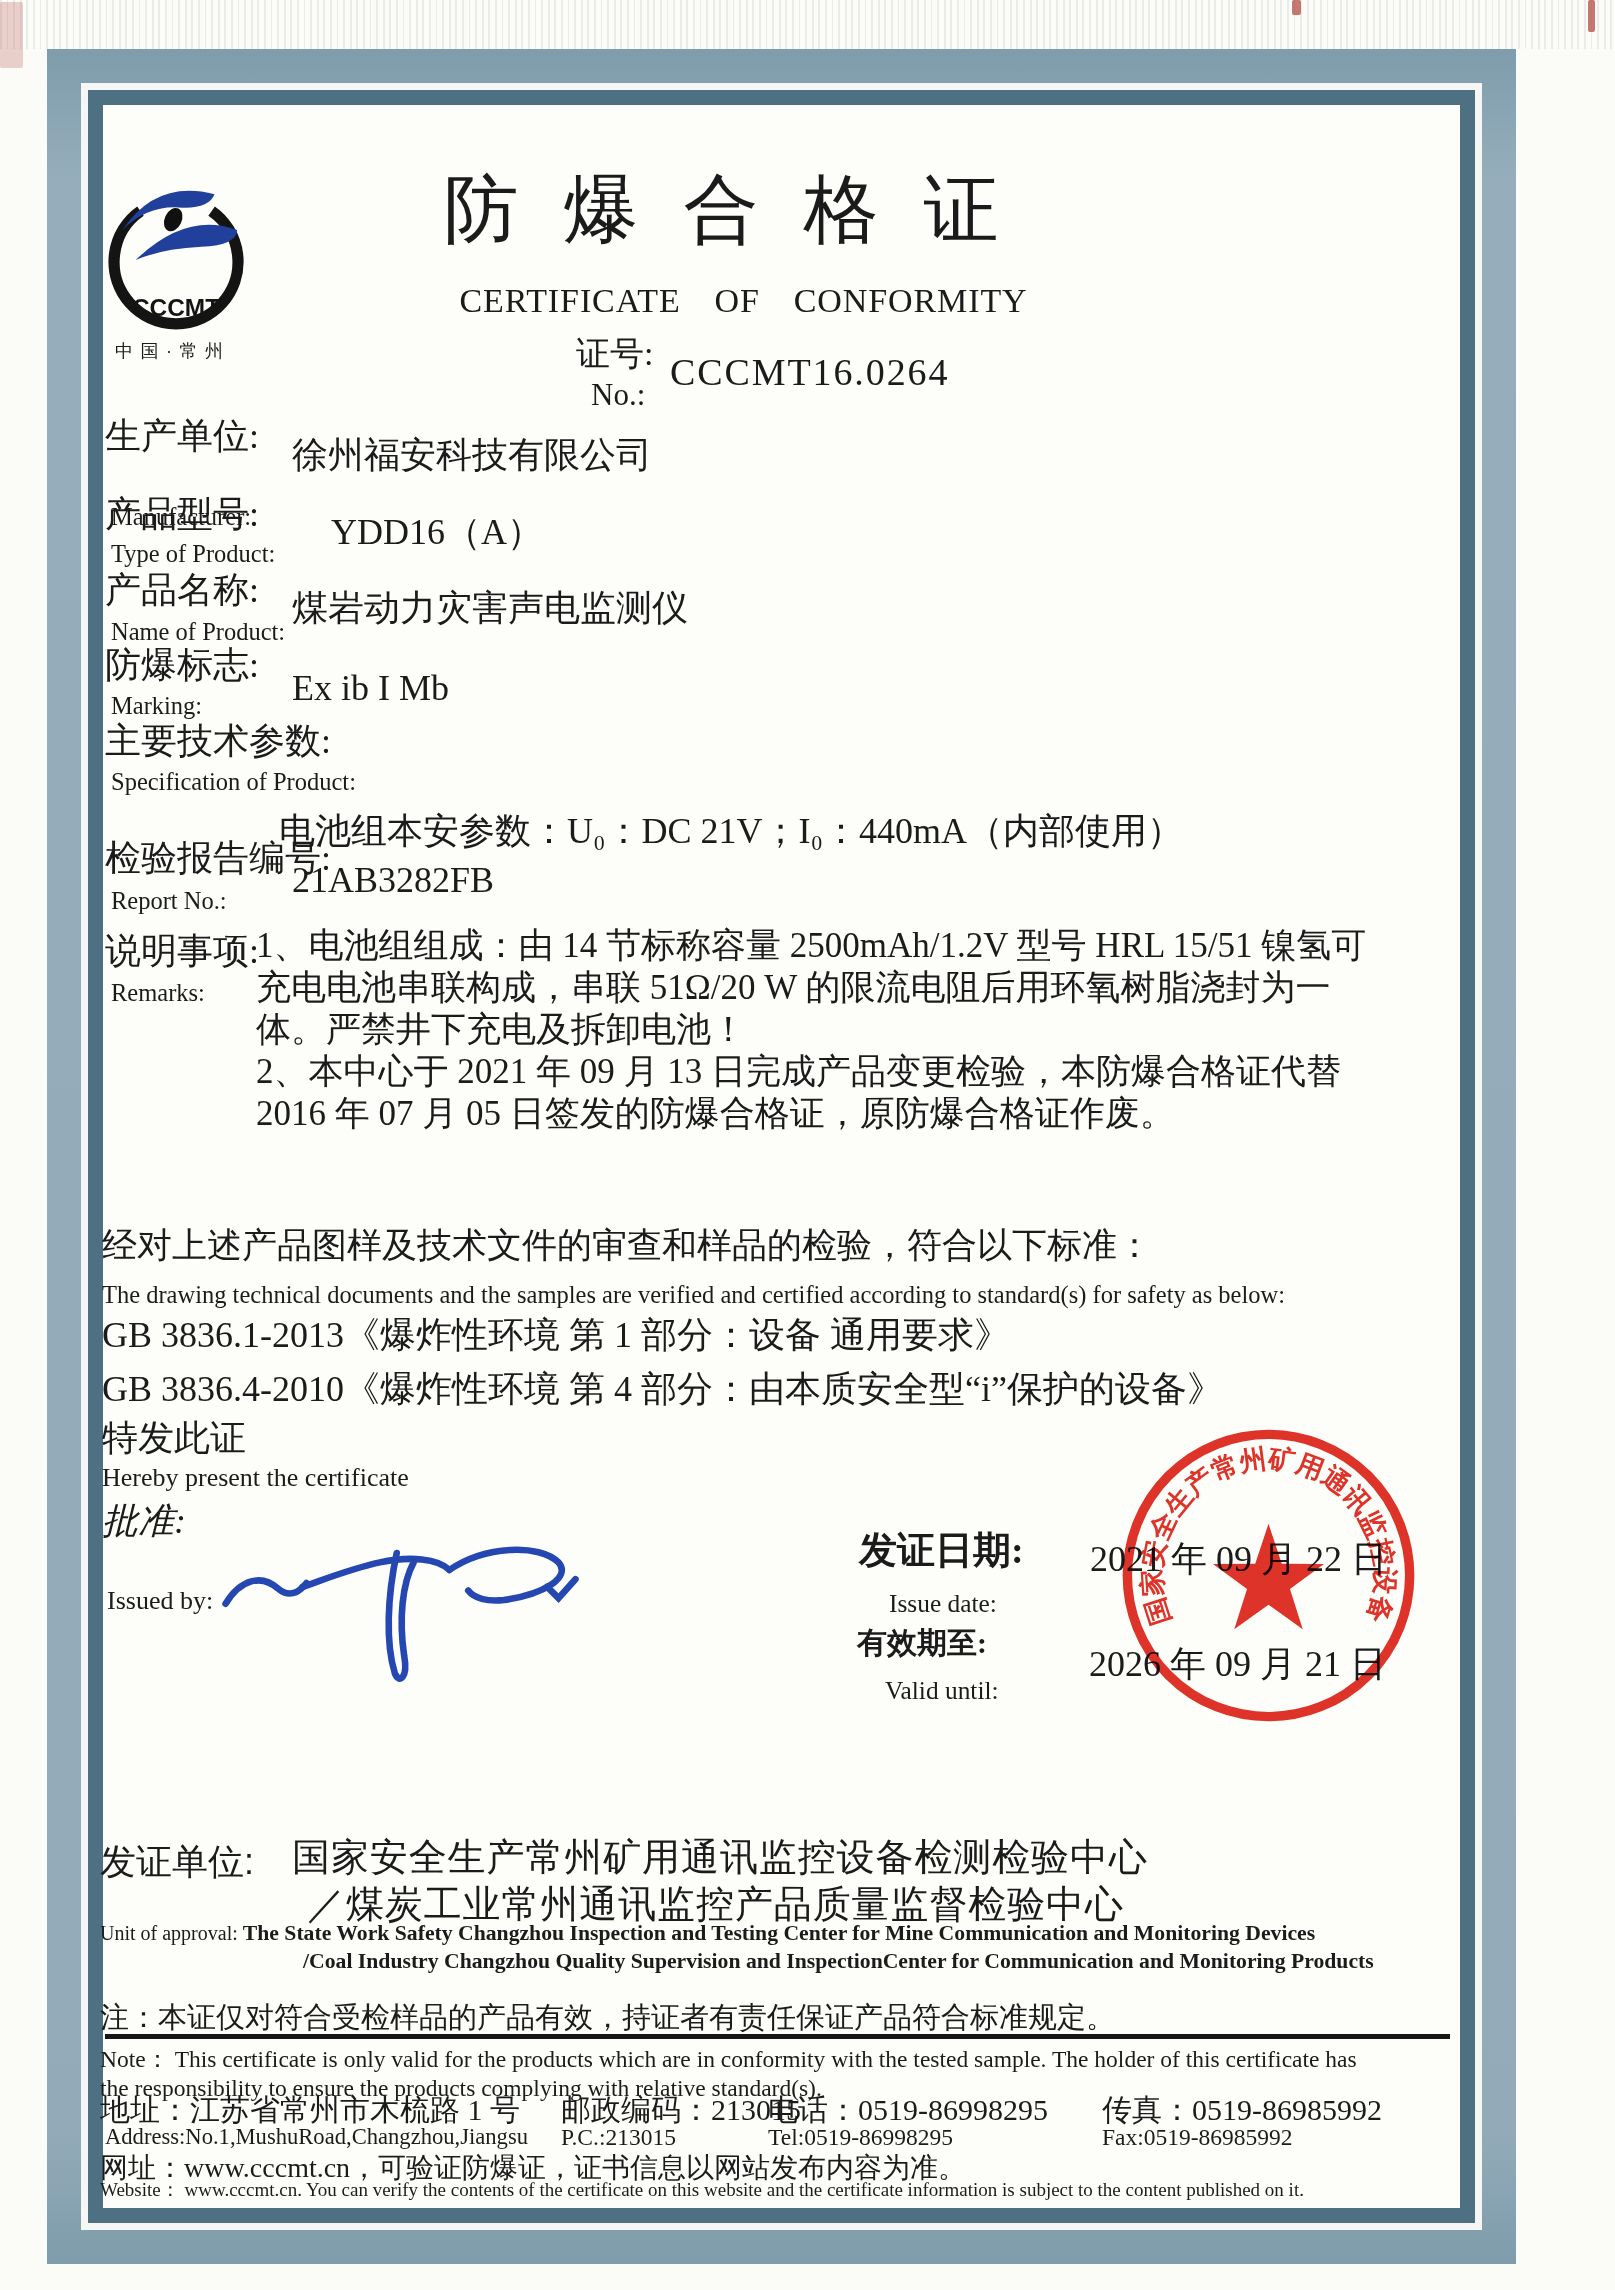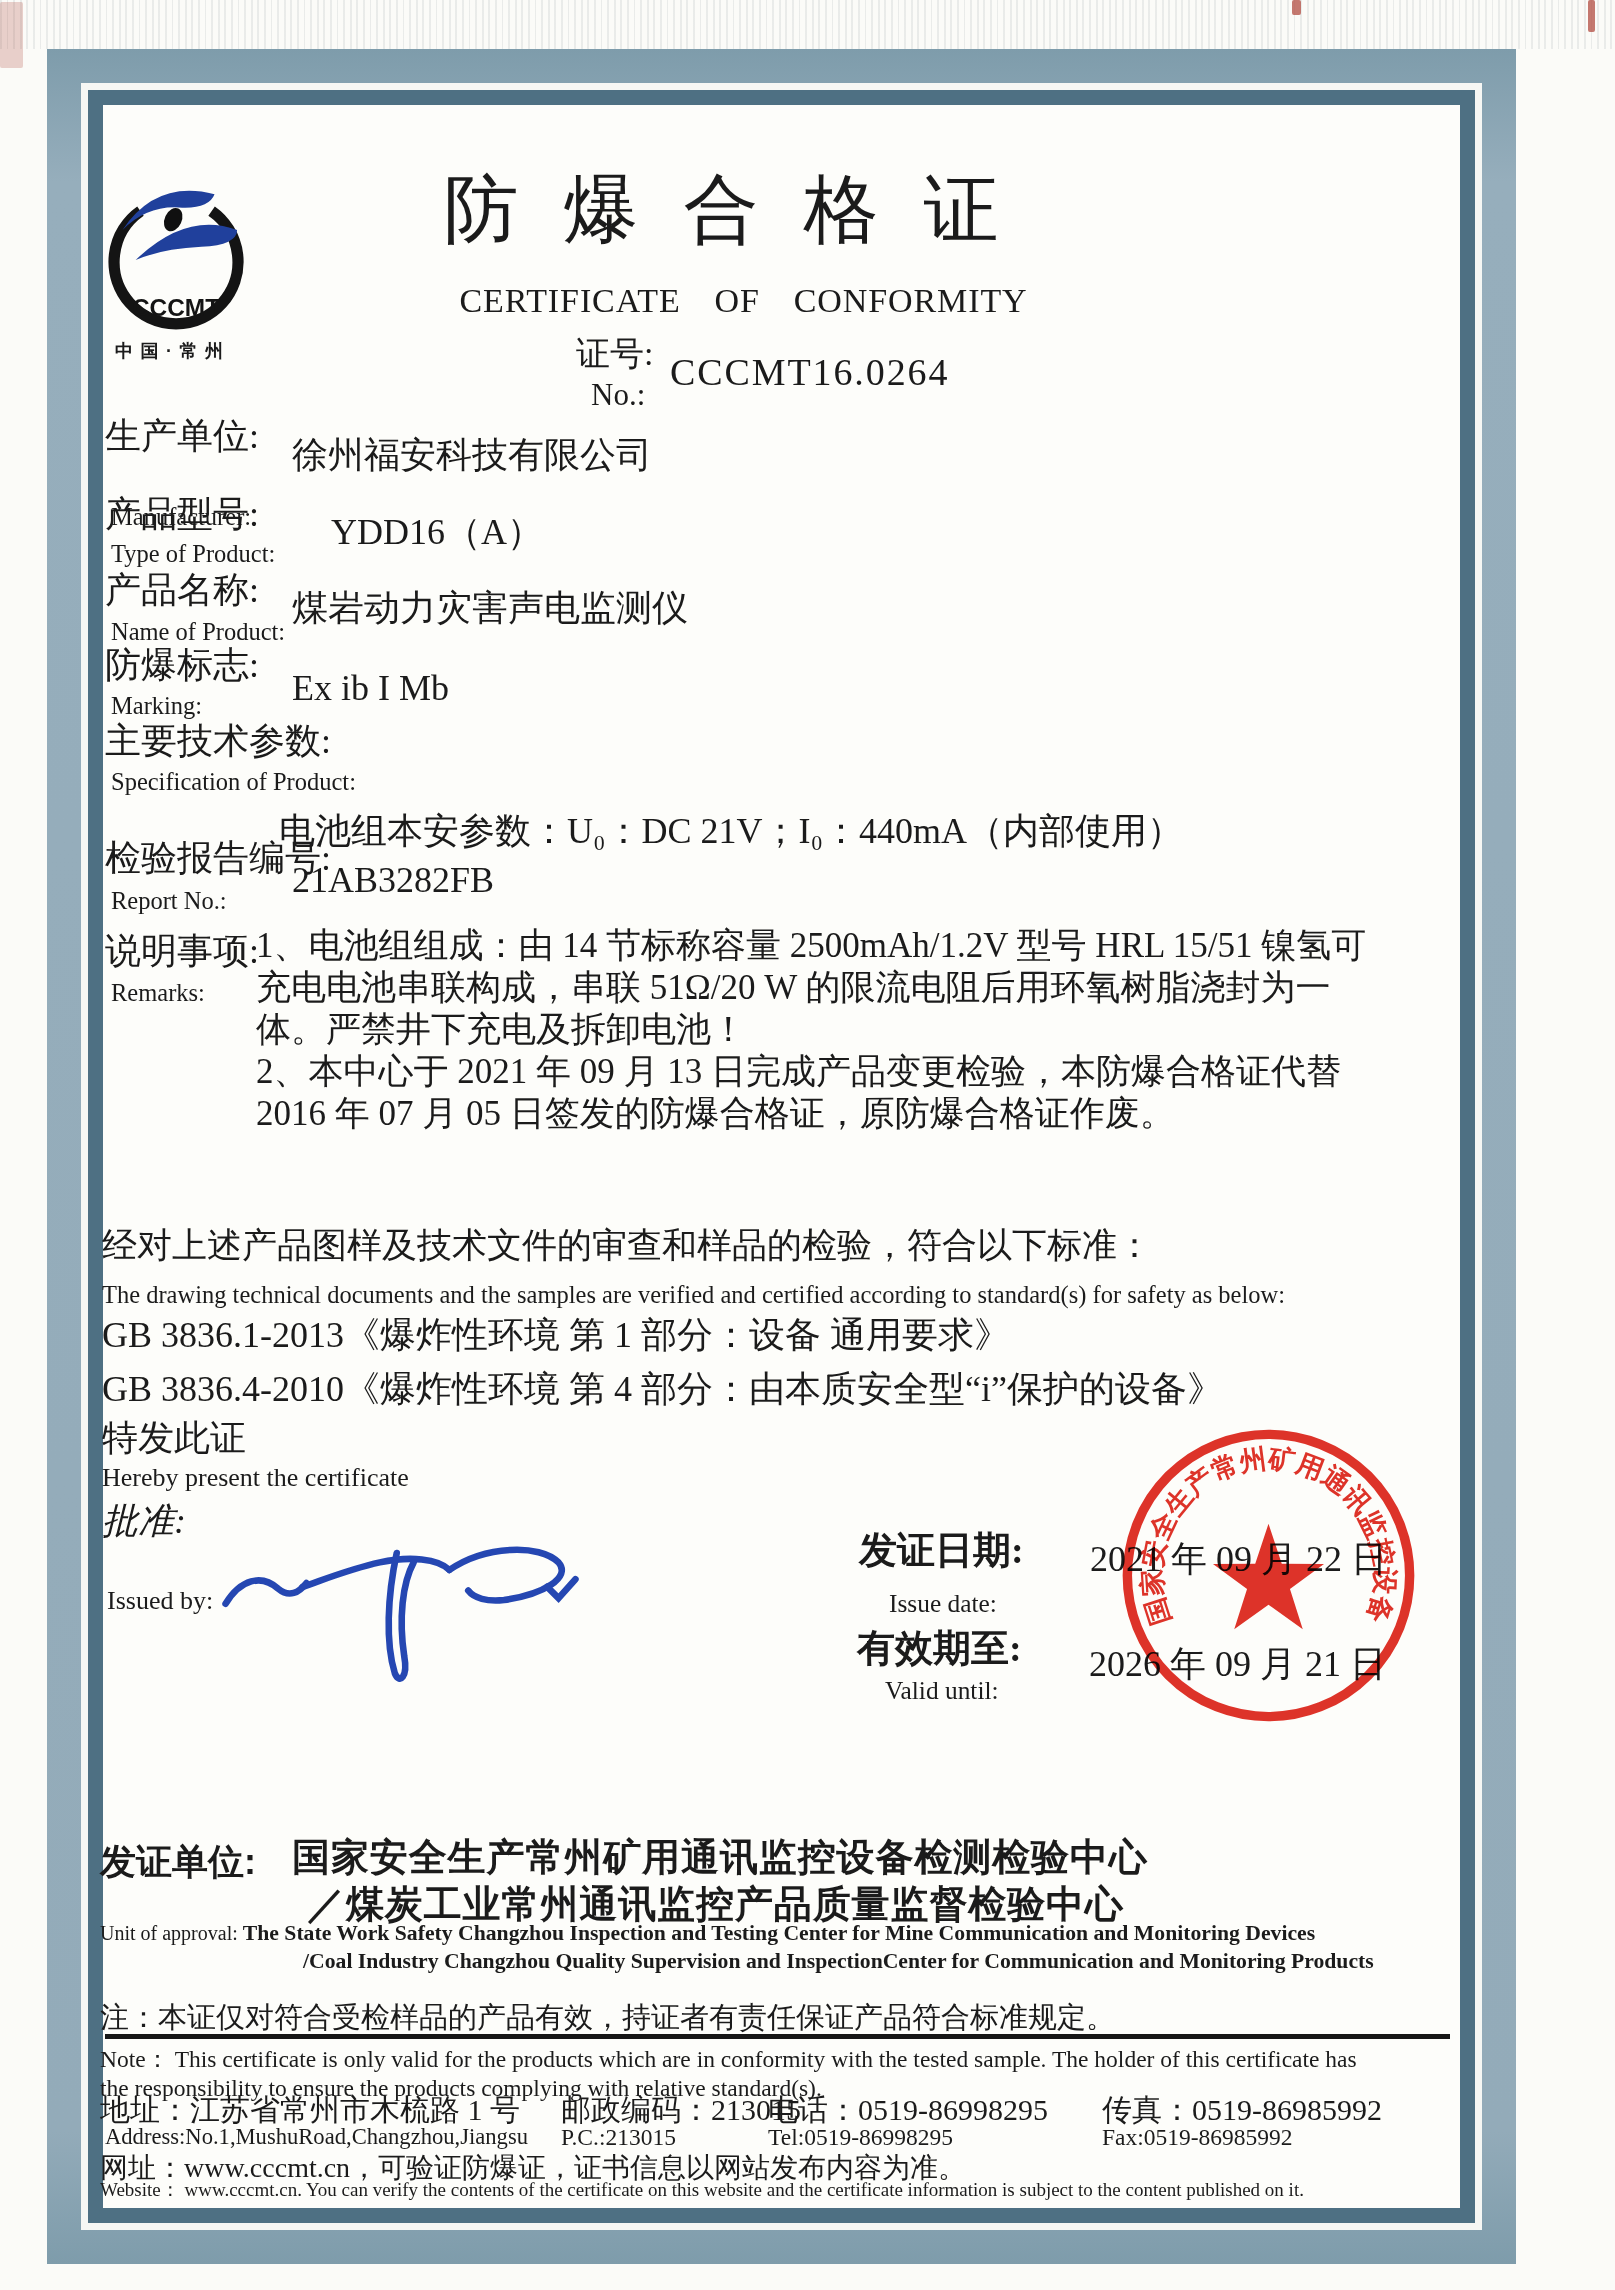--- a/index.html
+++ b/index.html
@@ -18,21 +18,21 @@
   .artifact{background:#b14c41;opacity:.75;border-radius:1.9px;}
   
   .f1{position:absolute;left:47px;top:49px;width:1469px;height:2215px;
       background:linear-gradient(180deg,#7e9cab,#96aebc 6%,#93abb9 94%,#7e9cab);
       box-sizing:border-box;padding:34px;}
   .f2{width:100%;height:100%;background:#f6f7f4;box-sizing:border-box;padding:6.6px;}
   .f3{width:100%;height:100%;background:#4e7083;box-sizing:border-box;padding:15px;}
   .paper{width:100%;height:100%;background:#fdfdfa;}
   
   .cn{font-family:"Liberation Serif","DejaVu Serif",serif;}
-  .hei{font-family:"Liberation Sans","DejaVu Sans",sans-serif;font-weight:bold;text-align:center;}
+  .hei{font-family:"Liberation Sans","DejaVu Sans",sans-serif;font-weight:normal;text-align:center;}
   .lab-cn{font-size:36px;}
   .lab-en{font-size:24.5px;}
   .val{font-size:36px;}
   .title-cn{font-size:75px;letter-spacing:45px;font-weight:500;text-align:center;}
   .title-en{font-size:34px;word-spacing:24.5px;letter-spacing:0.9px;text-align:center;}
   .rule{background:#161616;height:4.7px;}
   .sig-svg path{stroke:#2547b2;stroke-width:7;fill:none;stroke-linecap:round;}
   .stamp-wrap{mix-blend-mode:multiply;opacity:.93;pointer-events:none;z-index:5;}
   .remark-line{white-space:nowrap;}
 </style>
@@ -121,21 +121,21 @@
       <path d="M 96 70 C 130 58 150 50 178 44 C 210 37 240 40 252 52"></path>
       <path d="M 196 34 C 186 80 184 130 194 162 C 199 174 208 166 204 144 C 198 104 202 66 214 44"></path>
       <path d="M 252 52 C 290 26 348 24 368 44 C 382 60 352 78 310 84 C 292 86 278 82 272 74"></path>
       <path d="M 356 70 L 368 82 L 386 62"></path>
     </svg>
   </div>
 
   <div class="abs cn" style="left:859px;top:1525px;font-size:38px;font-weight:600;">发证日期:</div>
   <div class="abs en" style="left:889px;top:1589px;font-size:25.4px;">Issue date:</div>
   <div class="abs cn" style="left:1090px;top:1535px;font-size:36px;">2021 年 09 月 22 日</div>
-  <div class="abs cn" style="left:857px;top:1623px;font-size:38px;font-weight:600;">有效期至:</div>
+  <div class="abs cn" style="left:857px;top:1623px;font-size:30px;font-weight:600;">有效期至:</div>
   <div class="abs en" style="left:885px;top:1676px;font-size:25.4px;">Valid until:</div>
   <div class="abs cn" style="left:1089px;top:1640px;font-size:36px;">2026 年 09 月 21 日</div>
 
   <div class="abs stamp-wrap" style="left:1117px;top:1424px;">
     <svg width="303" height="303" viewBox="0 0 322 322">
       <defs>
         <path id="sealArc" d="M 57.7 209.2 A 114 114 0 1 1 264.3 209.2" fill="none"></path>
       </defs>
       <circle cx="161" cy="161" r="150" fill="none" stroke="#dd2318" stroke-width="10"></circle>
       <polygon fill="#dd2318" points="161,106 175.1,148.6 220,148.8 183.8,175.4 197.4,218.2 161,192 124.6,218.2 138.2,175.4 102,148.8 146.9,148.6"></polygon>

